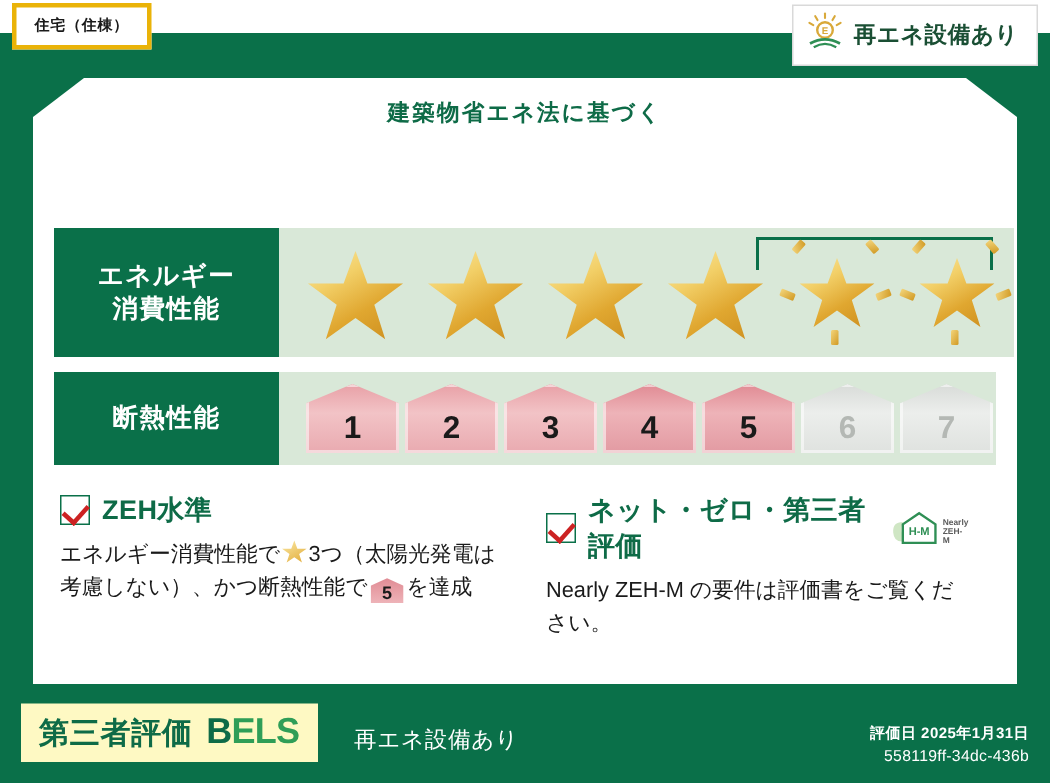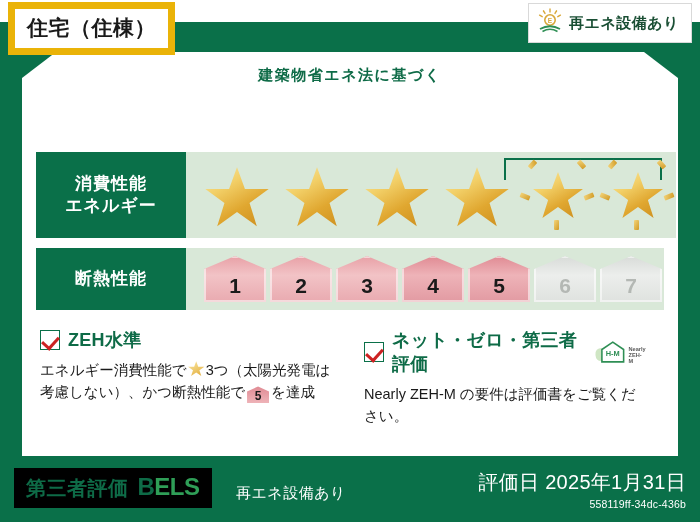--- a/index.html
+++ b/index.html
@@ -28,22 +28,22 @@
     width: 656px; height: 404px;
     background: #ffffff;
     clip-path: polygon(34px 0, 622px 0, 656px 26px, 656px 404px, 0 404px, 0 26px);
   }
   
   .tab-left {
     position: absolute;
     left: 8px; top: 2px;
     padding: 5px 12px 6px 12px;
     background: #ffffff;
-    border: 7px solid #eab308;
-    font-size: 21px; font-weight: bold;
+    border: 3px solid #eab308;
+    font-size: 10px; font-weight: bold;
     color: #1a1a1a;
     letter-spacing: 0.5px;
     z-index: 6;
   }
   .tab-right {
     position: absolute;
     right: 8px; top: 3px;
     padding: 4px 12px 4px 8px;
     background: #ffffff;
     border: 1px solid #d9d9d9;
@@ -191,21 +191,21 @@
     text-align: center; line-height: 20px;
   }
   .zeh-logo {
     display: inline-flex; align-items: flex-end; gap: 2px;
     vertical-align: -7px; margin-left: 6px;
   }
   
   .footer-badge {
     position: absolute;
     left: 14px; bottom: 14px;
-    background: #000000;
+    background: #fef9c3;
     padding: 5px 12px 6px 12px;
     display: flex; align-items: baseline; gap: 9px;
     z-index: 6;
   }
   .f-third { font-size: 20px; font-weight: bold; color: #0e6b47; letter-spacing: 0.5px; }
   .f-bels  { font-size: 24px; font-weight: bold; letter-spacing: -0.5px; }
   .f-bels .b { color: #0e6b47; }
   .f-bels .els { color: #2f9e57; }
   .footer-name {
     position: absolute;
@@ -214,21 +214,21 @@
     letter-spacing: 0.5px;
     z-index: 6;
   }
   .footer-right {
     position: absolute;
     right: 14px; bottom: 12px;
     text-align: right;
     color: #ffffff;
     z-index: 6;
   }
-  .f-date { font-size: 20px; font-weight: normal; letter-spacing: 0.3px; margin-left: 28px; }
+  .f-date { font-size: 10px; font-weight: bold; letter-spacing: 0.3px; margin-left: 28px; }
   .f-id { font-size: 10.5px; margin-top: 2px; letter-spacing: 0.2px; }
 </style>
 </head>
 <body>
 
 <div class="label-root">
 
   <div class="green-frame"></div>
   <div class="white-panel"></div>
 
@@ -254,22 +254,22 @@
   </div>
 
   <div style="position:absolute; left:22px; top:52px; width:623px; height:404px;">
 
     <div class="title-block">
       <div class="title-sub">建築物省エネ法に基づく</div>
     </div>
 
     <div class="row row-energy">
       <div class="row-key">
+        <span>エネルギー</span>
         <span>消費性能</span>
-        <span>エネルギー</span>
       </div>
       <div class="row-val">
         <div class="solar-bracket">
           
         </div>
         <div class="stars">
           <div class="star-wrap">
             <div class="star-shape"></div>
           </div>
           <div class="star-wrap">

